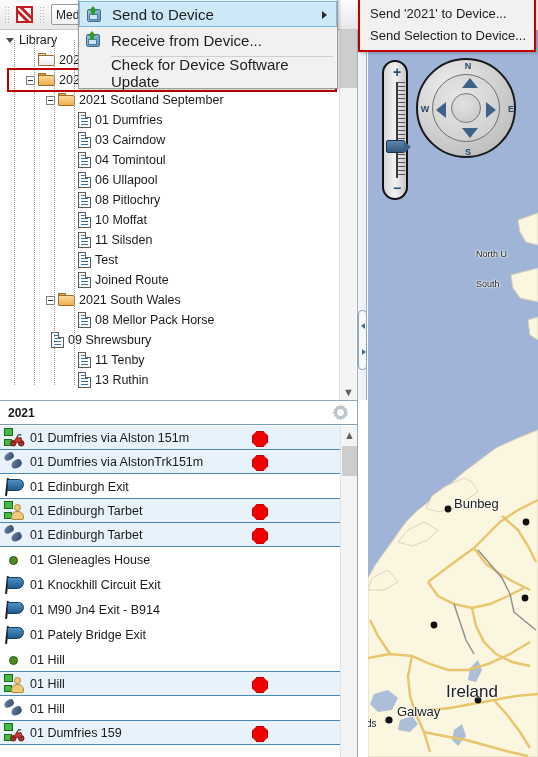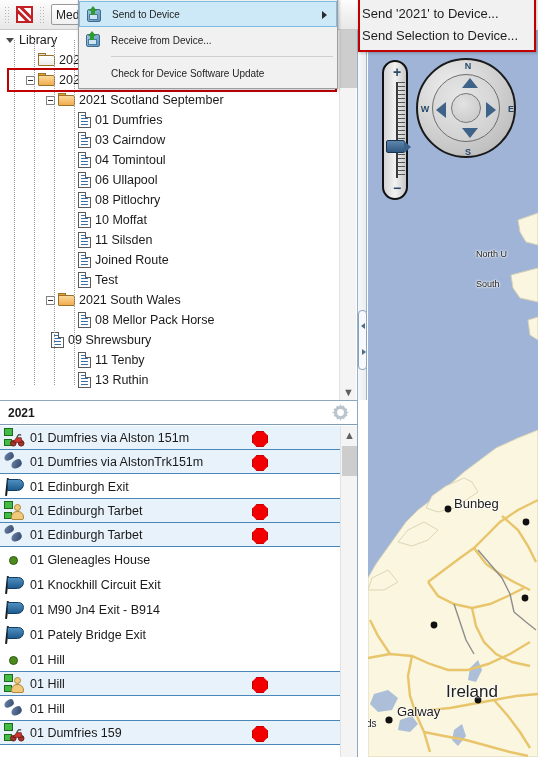--- a/index.html
+++ b/index.html
@@ -51,21 +51,21 @@
     background:#f1f1f1; border:1px solid #9d9d9d;
     box-shadow: 1px 1px 3px rgba(0,0,0,.25);
     padding: 2px 0; z-index: 60;
   }
   #ctx-menu .gutter {
     position:absolute; left:1px; top:1px; bottom:1px; width:28px;
     background:#f1f1f1;
   }
   .mi {
     position:relative; display:flex; align-items:center; height:26px;
-    padding-left:32px; font-size:10px; color:#1d1d1d; cursor:default;
+    padding-left:32px; font-size:15px; color:#1d1d1d; cursor:default;
   }
   .mi.hl { background:#cde8f7; border:1px solid #7ebbe0; height:26px; }
   .mi .ic { position:absolute; left:5px; top:4px; width:18px; height:18px; }
   .mi .arrow {
     position:absolute; right:9px; top:9px; width:0;height:0;
     border-left:5px solid #2a2a2a; border-top:4px solid transparent; border-bottom:4px solid transparent;
   }
   .mi-sep { height:1px; background:#d0d0d0; margin:3px 4px 3px 32px; }
   
   .devic { position:relative; width:18px; height:18px; }
@@ -86,21 +86,21 @@
 
   
   #ctx-sub {
     position:absolute; left:358px; top:-4px; width:178px;
     background:#f1f1f1; border:2px solid #c00000;
     box-shadow: 1px 1px 3px rgba(0,0,0,.25);
     padding: 4px 0; z-index: 61;
   }
   #ctx-sub .smi {
     height:22px; display:flex; align-items:center;
-    padding-left:2px; font-size:13px; color:#1d1d1d; white-space:nowrap;
+    padding-left:10px; font-size:13px; color:#1d1d1d; white-space:nowrap;
   }
 
   
   #tree-panel {
     position:absolute; left:0; top:30px; width:358px; height:370px;
     background:#ffffff; border-right:1px solid #9ab0c4;
     overflow:hidden;
   }
   #tree-scroll { position:absolute; left:0; top:0; right:18px; bottom:0; overflow:hidden; }
   .trow { position:relative; height:20px; display:flex; align-items:center; white-space:nowrap; }
@@ -457,26 +457,26 @@
           <span class="lbl">10 Moffat</span>
         </div>
         <div class="trow" style="padding-left: 66px;">
           <span style="width: 12px; flex: 0 0 auto;"></span>
           <span class="doc"></span>
           <span class="lbl">11 Silsden</span>
         </div>
         <div class="trow" style="padding-left: 66px;">
           <span style="width: 12px; flex: 0 0 auto;"></span>
           <span class="doc"></span>
+          <span class="lbl">Test</span>
+        </div>
+        <div class="trow" style="padding-left: 66px;">
+          <span style="width: 12px; flex: 0 0 auto;"></span>
+          <span class="doc"></span>
           <span class="lbl">Joined Route</span>
-        </div>
-        <div class="trow" style="padding-left: 66px;">
-          <span style="width: 12px; flex: 0 0 auto;"></span>
-          <span class="doc"></span>
-          <span class="lbl">Test</span>
         </div>
         <div class="trow" style="padding-left: 46px;">
           <span class="twist"></span>
           <span class="folder">
             <span class="tab"></span>
             <span class="bd"></span>
           </span>
           <span class="lbl">2021 South Wales</span>
         </div>
         <div class="trow" style="padding-left: 66px;">

